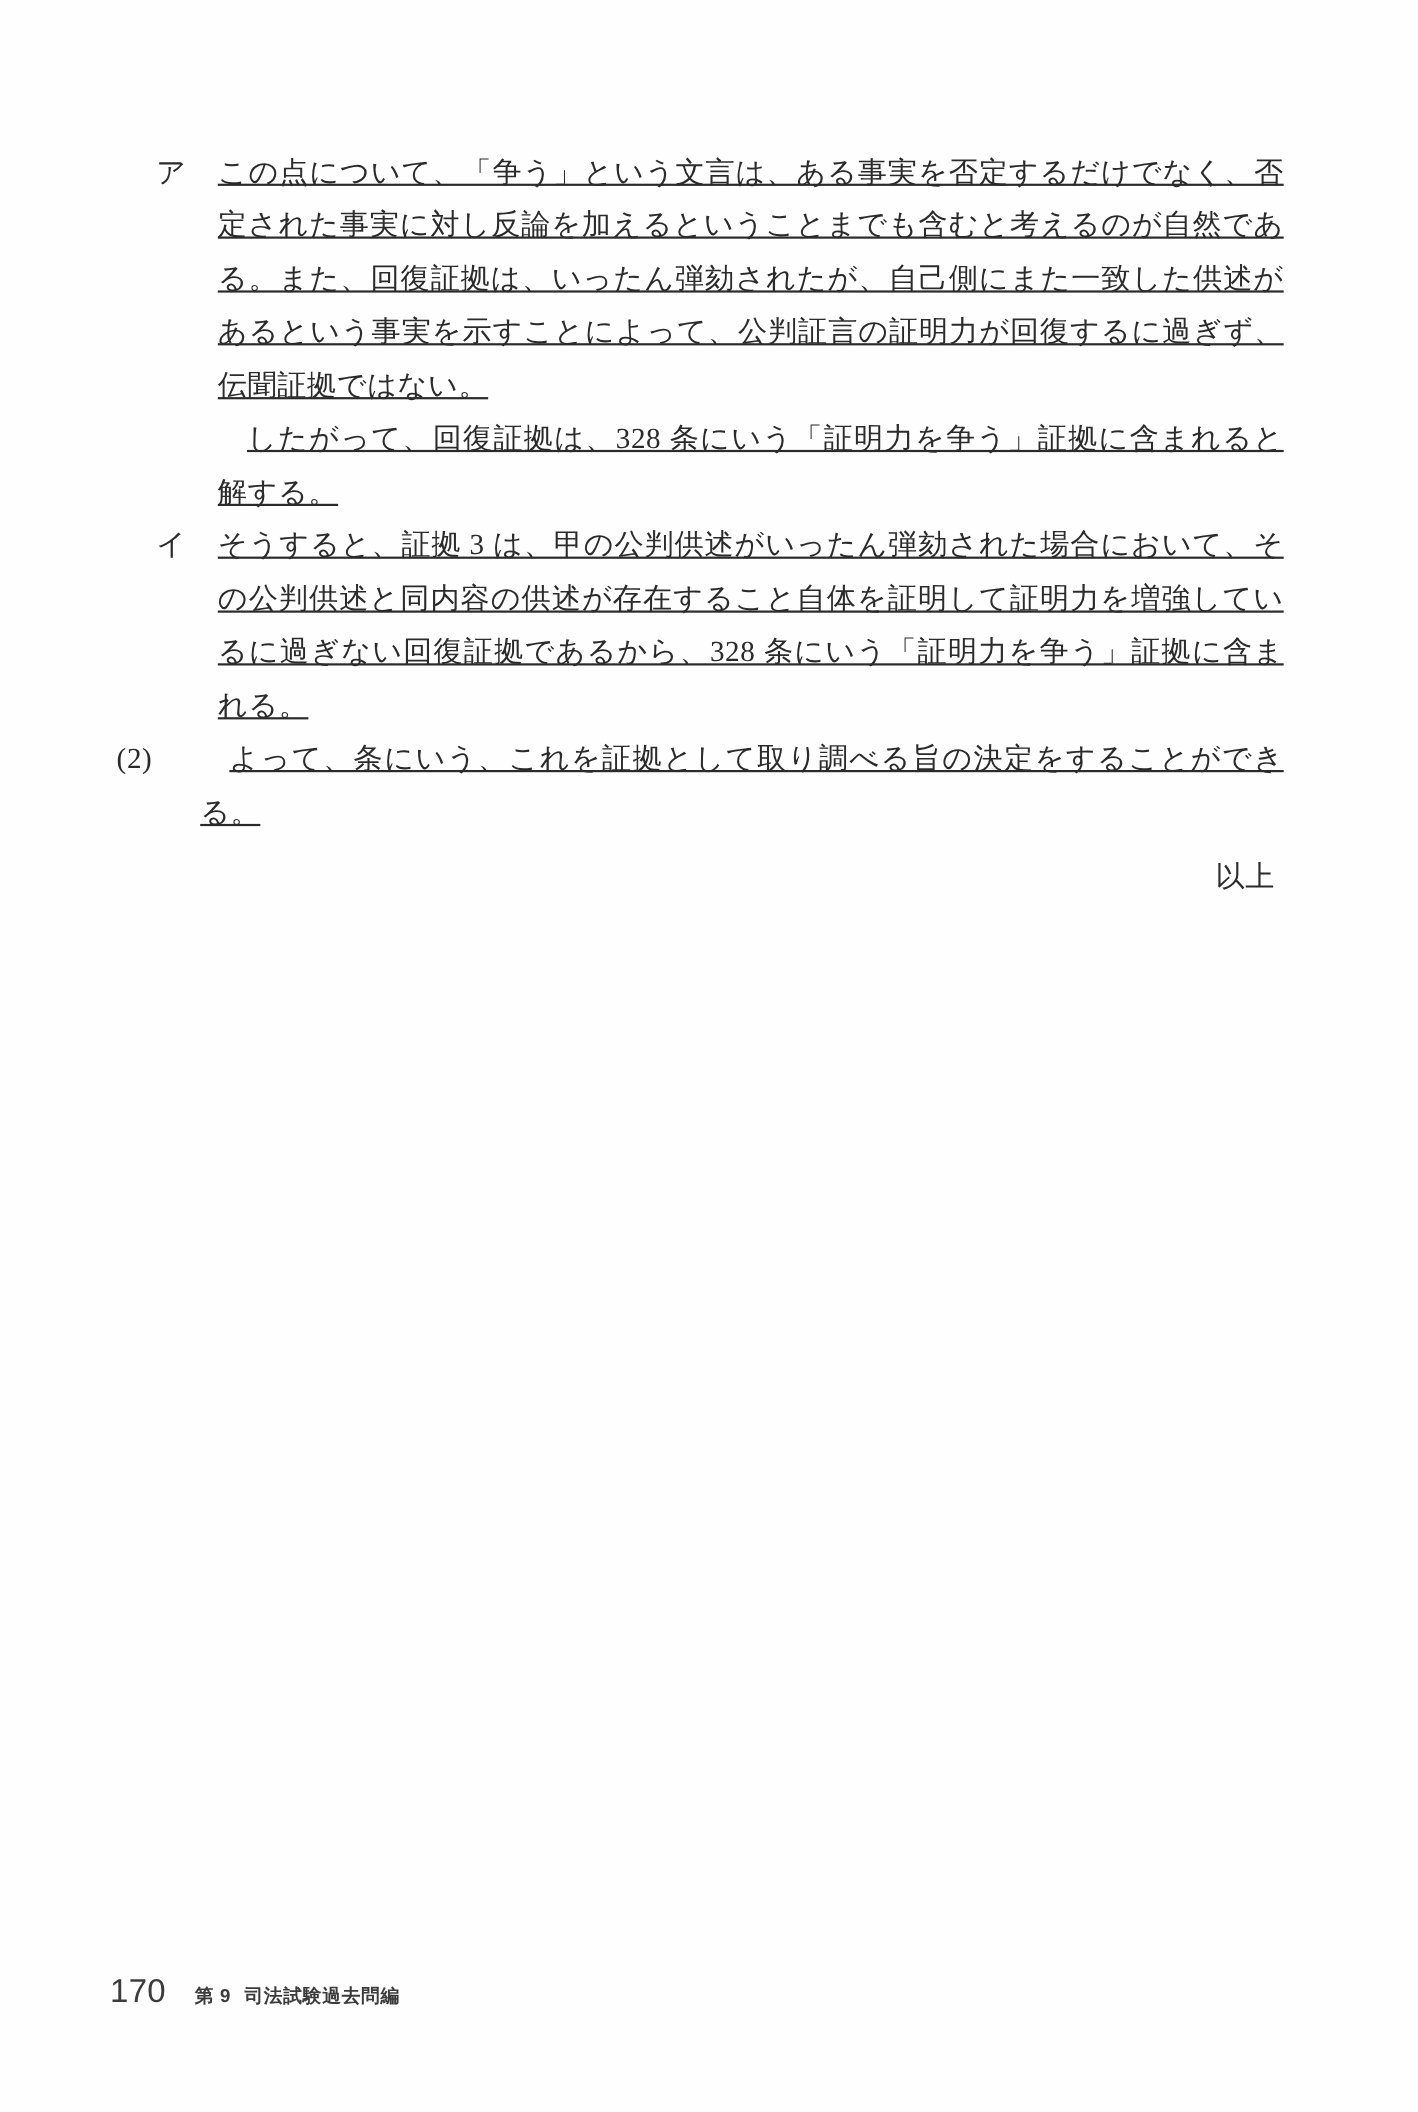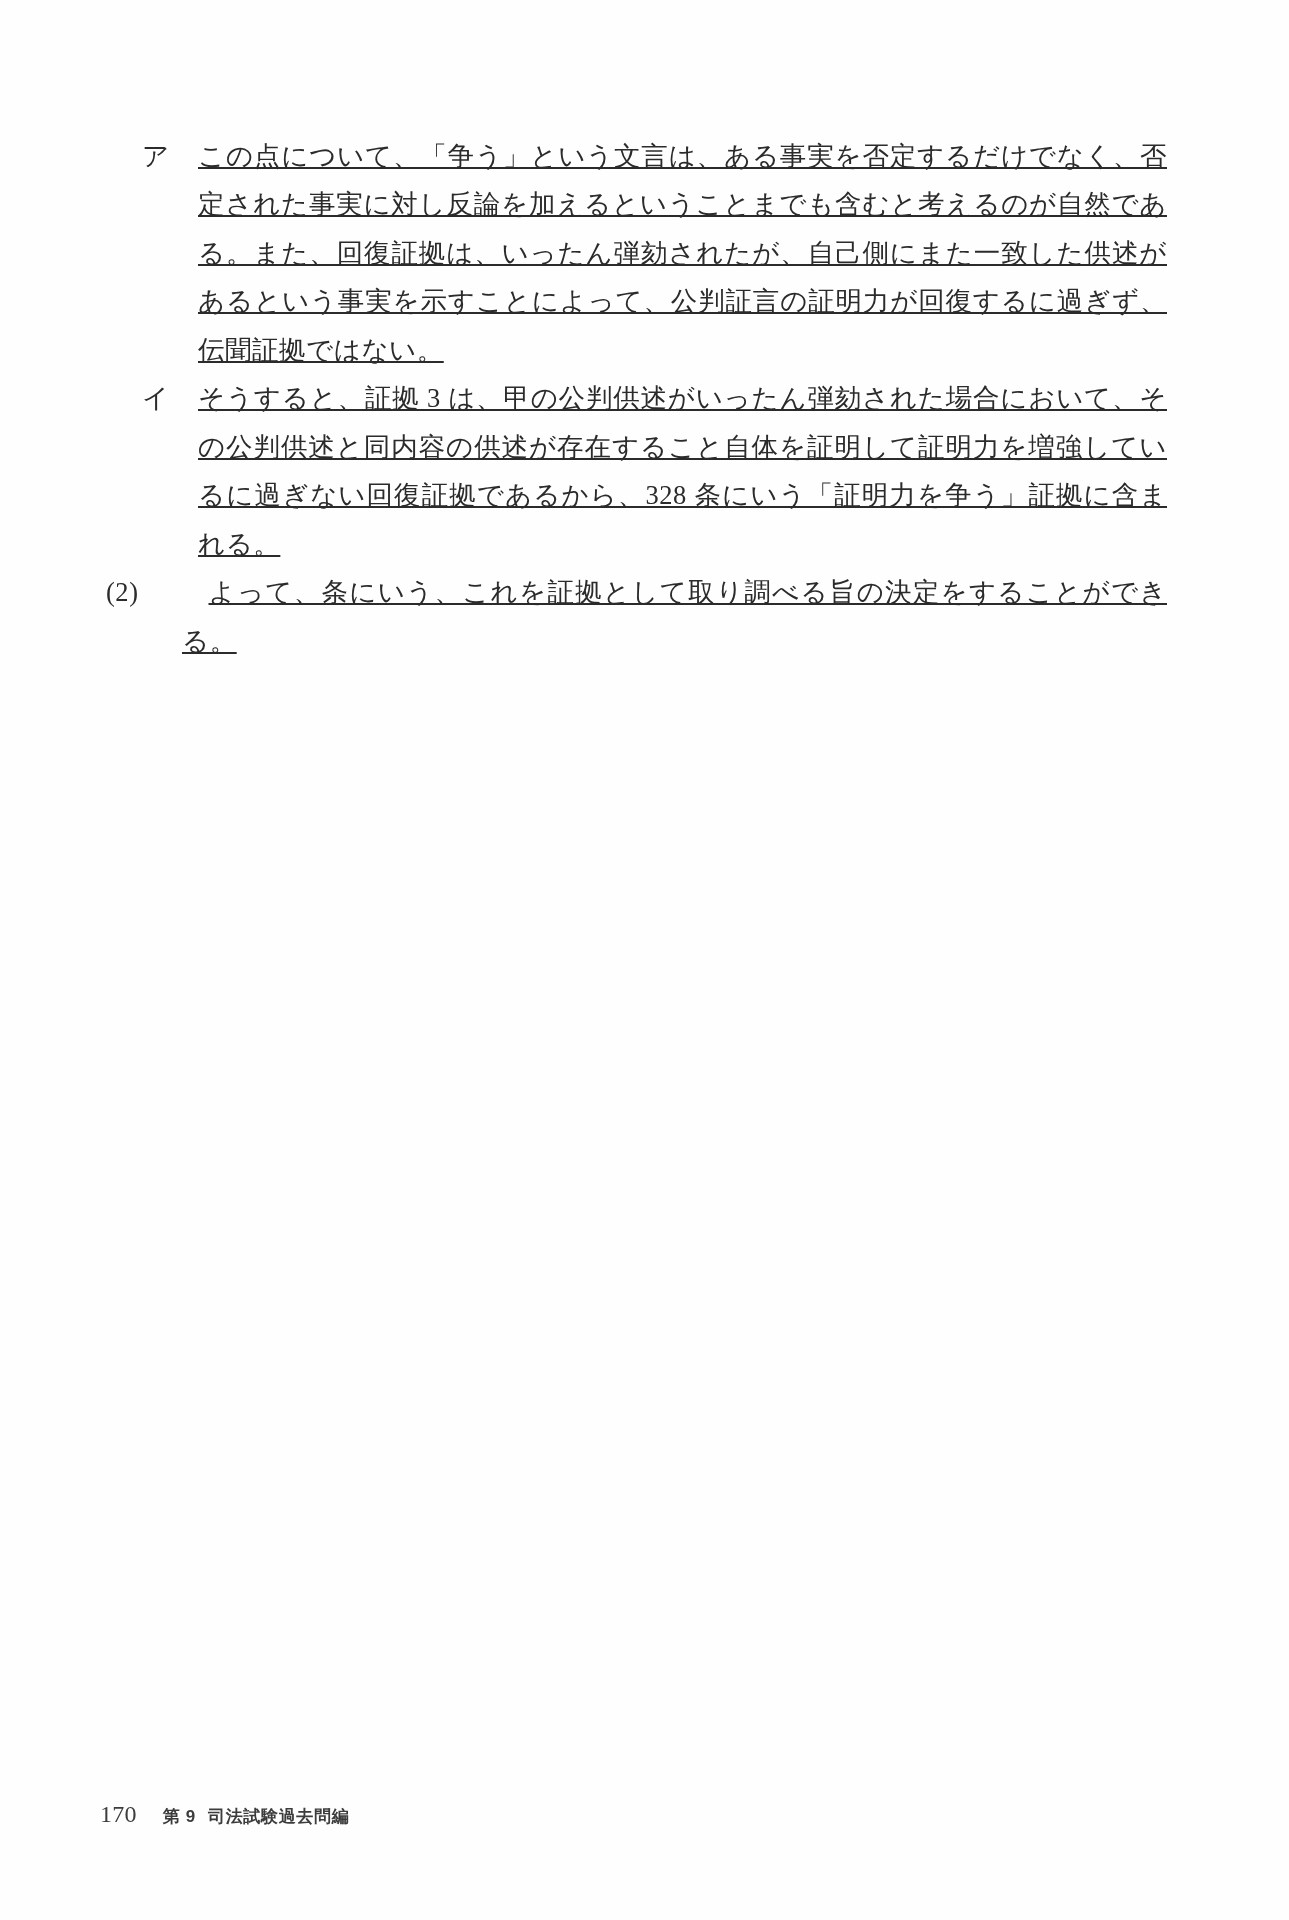--- a/index.html
+++ b/index.html
@@ -66,22 +66,22 @@
   }
   .footer {
     position: absolute;
     left: 100px;
     bottom: 92px;
     display: flex;
     align-items: baseline;
     color: #4a4a4a;
   }
   .folio {
-    font-size: 24px;
-    font-family: Liberation Serif, serif;
+    font-size: 30px;
+    font-family: Liberation Sans, sans-serif;
     letter-spacing: 0.01em;
     color: #3c3c3c;
     margin-top: 20px;
   }
   .footer-title {
     font-size: 17px;
     font-family: "Liberation Sans", sans-serif;
     margin-left: 26px;
     font-weight: 700;
     letter-spacing: 0.04em;
@@ -97,31 +97,36 @@
 
 <div class="page">
 
   <div class="content">
 
     <div class="para">
       <span class="marker">ア</span>
       <span class="body-text">この点について、「争う」という文言は、ある事実を否定するだけでなく、否定された事実に対し反論を加えるということまでも含むと考えるのが自然である。また、回復証拠は、いったん弾劾されたが、自己側にまた一致した供述があるという事実を示すことによって、公判証言の証明力が回復するに過ぎず、伝聞証拠ではない。</span>
     </div>
 
+    <div class="para">
+      <span class="marker"></span>
+      <span class="body-text indent-line">したがって、回復証拠は、328 条にいう「証明力を争う」証拠に含まれると解する。</span>
+    </div>
 
     <div class="para">
       <span class="marker">イ</span>
       <span class="body-text">そうすると、証拠 3 は、甲の公判供述がいったん弾劾された場合において、その公判供述と同内容の供述が存在すること自体を証明して証明力を増強しているに過ぎない回復証拠であるから、328 条にいう「証明力を争う」証拠に含まれる。</span>
     </div>
 
     <div class="para">
       <span class="marker wide">(2)</span>
       <span class="body-text indent-line">よって、条にいう、これを証拠として取り調べる旨の決定をすることができる。</span>
     </div>
 
+    <div class="closing">以上</div>
 
   </div>
 
   <div class="footer">
     <span class="folio">170</span>
     <span class="footer-title">第 9</span>
     <span class="footer-sep"></span>
     <span class="footer-title" style="margin-left:0">司法試験過去問編</span>
   </div>
 

